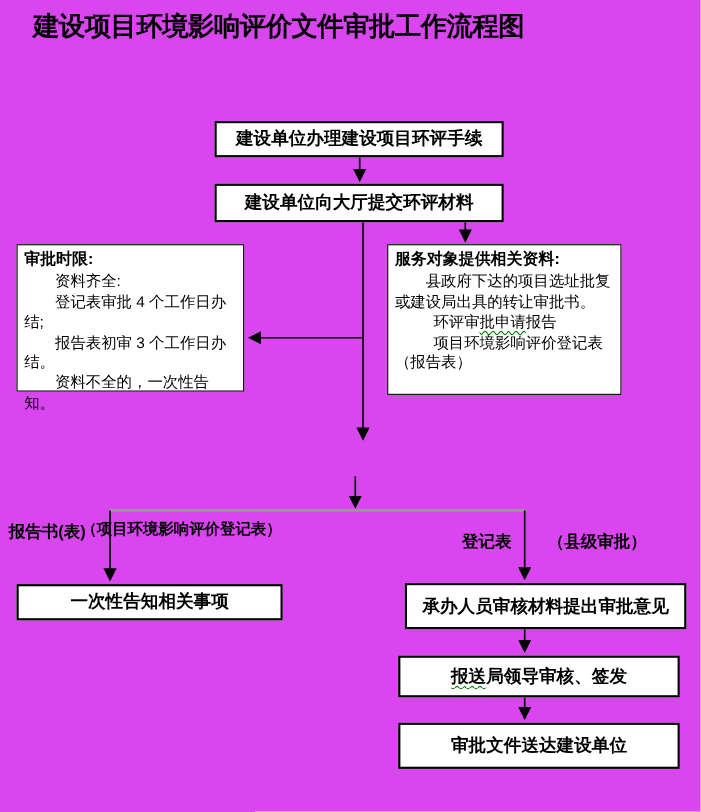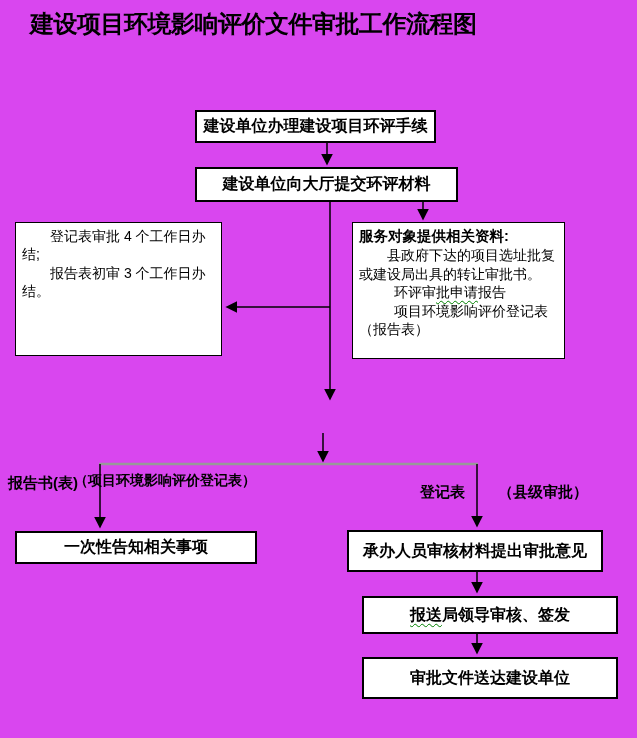--- a/index.html
+++ b/index.html
@@ -60,27 +60,27 @@
     z-index: 1;
   }
   .wavy {
     text-decoration-line: underline;
     text-decoration-style: wavy;
     text-decoration-color: #008000;
     text-decoration-thickness: 1px;
     text-underline-offset: 3px;
   }
   
-  .box-step1   { left: 195px; top: 110px; width: 241px; height: 33px; }
+  .box-step1   { left: 195px; top: 110px; width: 263px; height: 33px; }
   .box-step2   { left: 195px; top: 167px; width: 263px; height: 35px; }
   .box-timelimit { left: 15px;  top: 222px; width: 207px; height: 134px; }
   .box-materials { left: 352px; top: 222px; width: 213px; height: 137px; }
   .box-hall    { left: 183px; top: 403px; width: 267px; height: 30px; }
   .box-notice  { left: 15px;  top: 531px; width: 242px; height: 33px; }
-  .box-review  { left: 347px; top: 530px; width: 256px; height: 42px; }
+  .box-review  { left: 368px; top: 530px; width: 256px; height: 42px; }
   .box-sign    { left: 362px; top: 596px; width: 256px; height: 38px; }
   .box-deliver { left: 362px; top: 657px; width: 256px; height: 42px; }
   .label-report-book     { left: 8px;   top: 474px; }
   .label-higher-authority{ left: 74px;  top: 472px; font-size: 14px; }
   .label-registration    { left: 396px; top: 483px; margin-left: 24px; }
   .label-county          { left: 498px; top: 483px; }
 </style>
 </head>
 <body>
 
@@ -104,22 +104,25 @@
     <line x1="477" y1="464" x2="477" y2="524" stroke="#000" stroke-width="1.5" marker-end="url(#arrow)"></line>
     <line x1="477" y1="572" x2="477" y2="590" stroke="#000" stroke-width="1.5" marker-end="url(#arrow)"></line>
     <line x1="477" y1="634" x2="477" y2="651" stroke="#000" stroke-width="1.5" marker-end="url(#arrow)"></line>
   </svg>
 
   <div class="box step box-step1">建设单位办理建设项目环评手续</div>
 
   <div class="box step box-step2">建设单位向大厅提交环评材料</div>
 
   <div class="box info box-timelimit">
+    <p class="heading">审批时限:</p>
+    <p class="p-indent">资料齐全:</p>
     <p class="p-indent">登记表审批 4 个工作日办结;</p>
     <p class="p-indent">报告表初审 3 个工作日办结。</p>
+    <p class="p-indent">资料不全的，一次性告知。</p>
   </div>
 
   <div class="box info box-materials">
     <p class="heading">服务对象提供相关资料:</p>
     <p class="p-indent">县政府下达的项目选址批复或建设局出具的转让审批书。</p>
     <p class="p-indent-lg"><span>环评审</span><span class="wavy">批申请</span><span>报告</span></p>
     <p class="p-indent-lg">项目环境影响评价登记表（报告表）</p>
   </div>
 
 

